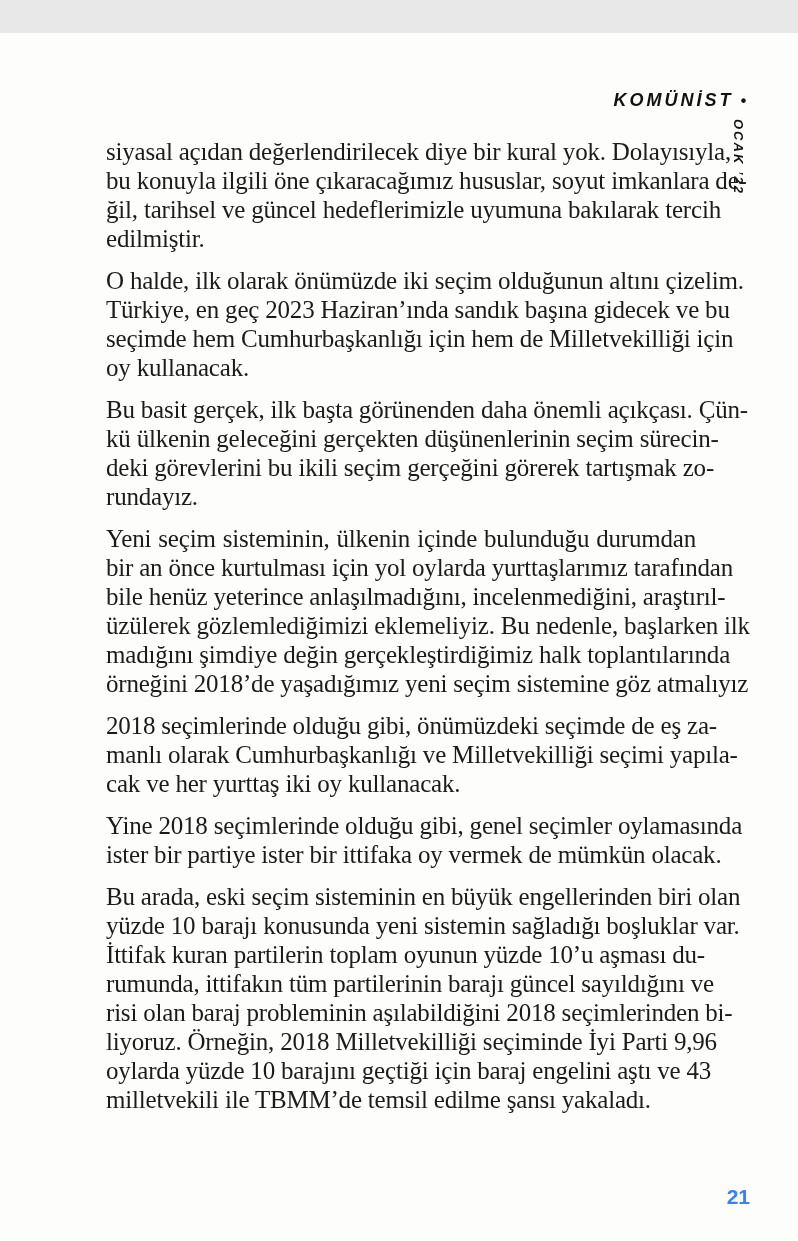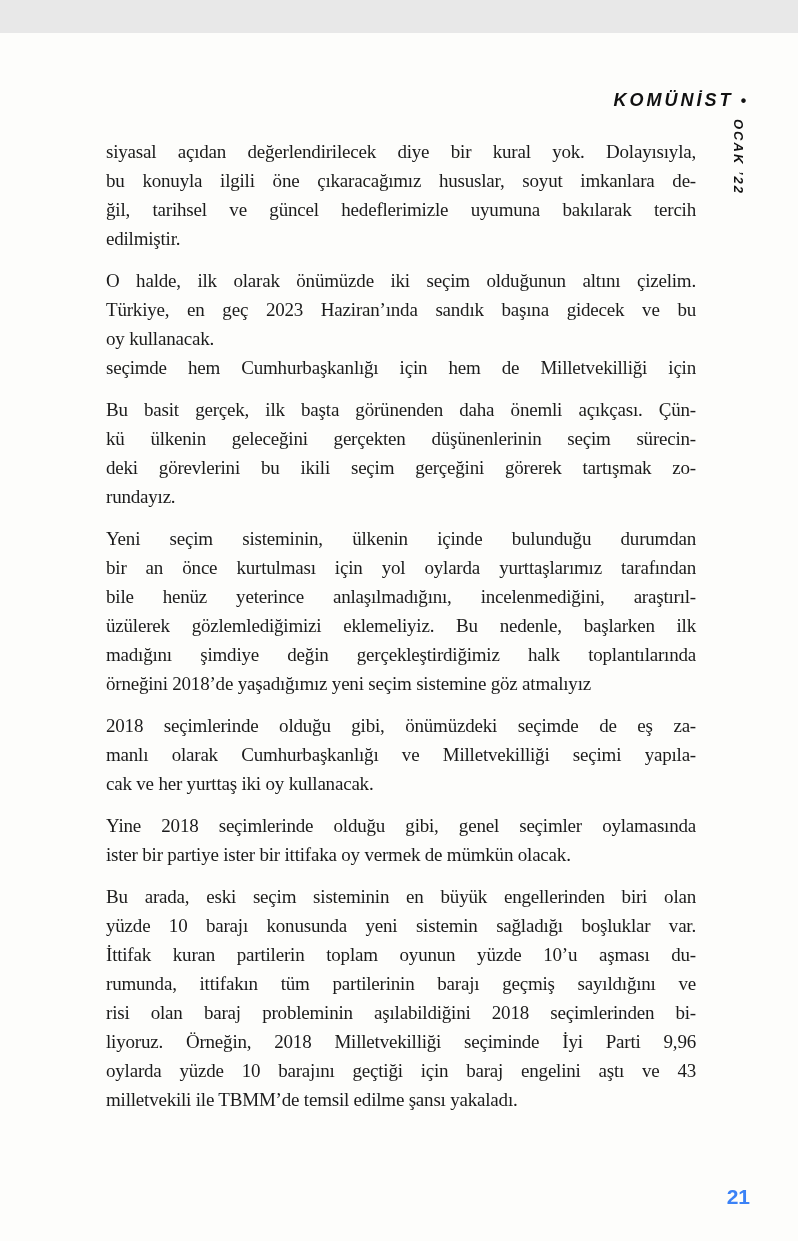--- a/index.html
+++ b/index.html
@@ -50,21 +50,21 @@
     letter-spacing: 2px;
     color: #111;
   }
 
   
   .body-text {
     position: absolute;
     left: 106px;
     top: 104px;
     width: 590px;
-    font-size: 19px;
+    font-size: 25px;
     line-height: 29px;
     color: #1b1b1b;
     letter-spacing: -0.2px;
   }
   .para {
     margin: 0 0 13px 0;
   }
   .para .line {
     text-align: justify;
     text-align-last: justify;
@@ -99,22 +99,22 @@
   <div class="body-text">
       <div class="para">
         <div class="line">siyasal açıdan değerlendirilecek diye bir kural yok. Dolayısıyla,</div>
         <div class="line">bu konuyla ilgili öne çıkaracağımız hususlar, soyut imkanlara de-</div>
         <div class="line">ğil, tarihsel ve güncel hedeflerimizle uyumuna bakılarak tercih</div>
         <div class="line last">edilmiştir.</div>
       </div>
       <div class="para">
         <div class="line">O halde, ilk olarak önümüzde iki seçim olduğunun altını çizelim.</div>
         <div class="line">Türkiye, en geç 2023 Haziran’ında sandık başına gidecek ve bu</div>
+        <div class="line">seçimde hem Cumhurbaşkanlığı için hem de Milletvekilliği için</div>
         <div class="line last">oy kullanacak.</div>
-        <div class="line">seçimde hem Cumhurbaşkanlığı için hem de Milletvekilliği için</div>
       </div>
       <div class="para">
         <div class="line">Bu basit gerçek, ilk başta görünenden daha önemli açıkçası. Çün-</div>
         <div class="line">kü ülkenin geleceğini gerçekten düşünenlerinin seçim sürecin-</div>
         <div class="line">deki görevlerini bu ikili seçim gerçeğini görerek tartışmak zo-</div>
         <div class="line last">rundayız.</div>
       </div>
       <div class="para">
         <div class="line">Yeni seçim sisteminin, ülkenin içinde bulunduğu durumdan</div>
         <div class="line">bir an önce kurtulması için yol oylarda yurttaşlarımız tarafından</div>
@@ -129,21 +129,21 @@
         <div class="line last">cak ve her yurttaş iki oy kullanacak.</div>
       </div>
       <div class="para">
         <div class="line">Yine 2018 seçimlerinde olduğu gibi, genel seçimler oylamasında</div>
         <div class="line last">ister bir partiye ister bir ittifaka oy vermek de mümkün olacak.</div>
       </div>
       <div class="para">
         <div class="line">Bu arada, eski seçim sisteminin en büyük engellerinden biri olan</div>
         <div class="line">yüzde 10 barajı konusunda yeni sistemin sağladığı boşluklar var.</div>
         <div class="line">İttifak kuran partilerin toplam oyunun yüzde 10’u aşması du-</div>
-        <div class="line">rumunda, ittifakın tüm partilerinin barajı geçmiş sayıldığını ve</div>
+        <div class="line">rumunda, ittifakın tüm partilerinin barajı güncel sayıldığını ve</div>
         <div class="line">risi olan baraj probleminin aşılabildiğini 2018 seçimlerinden bi-</div>
         <div class="line">liyoruz. Örneğin, 2018 Milletvekilliği seçiminde İyi Parti 9,96</div>
         <div class="line">oylarda yüzde 10 barajını geçtiği için baraj engelini aştı ve 43</div>
         <div class="line last">milletvekili ile TBMM’de temsil edilme şansı yakaladı.</div>
       </div>
     </div>
 
   <div class="page-number">21</div>
 
 </div>

